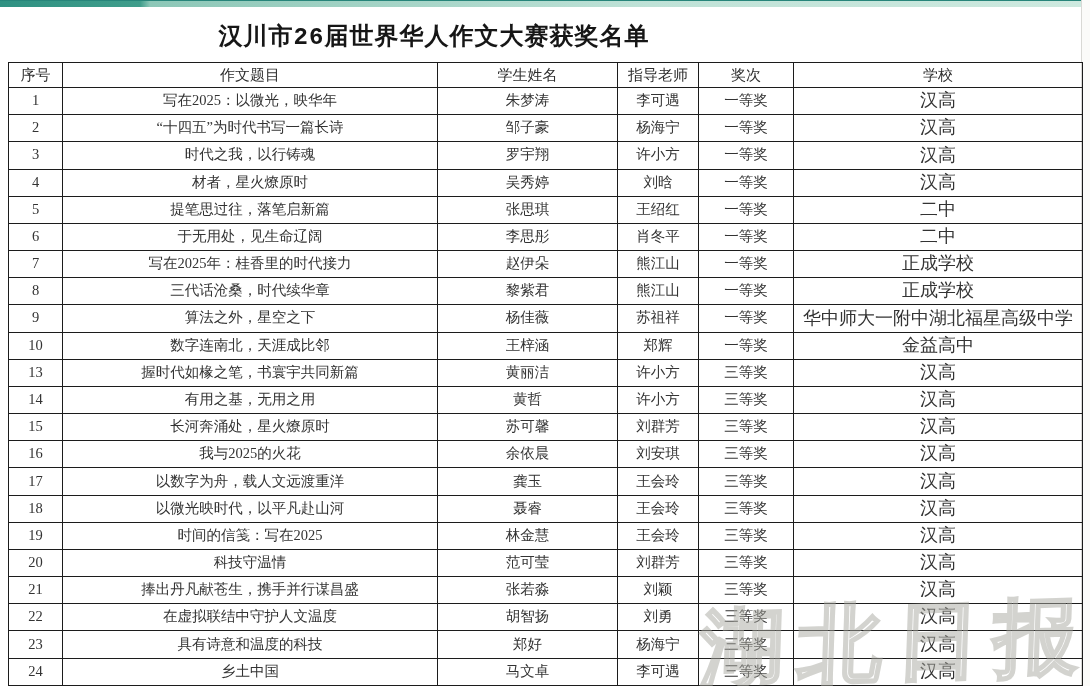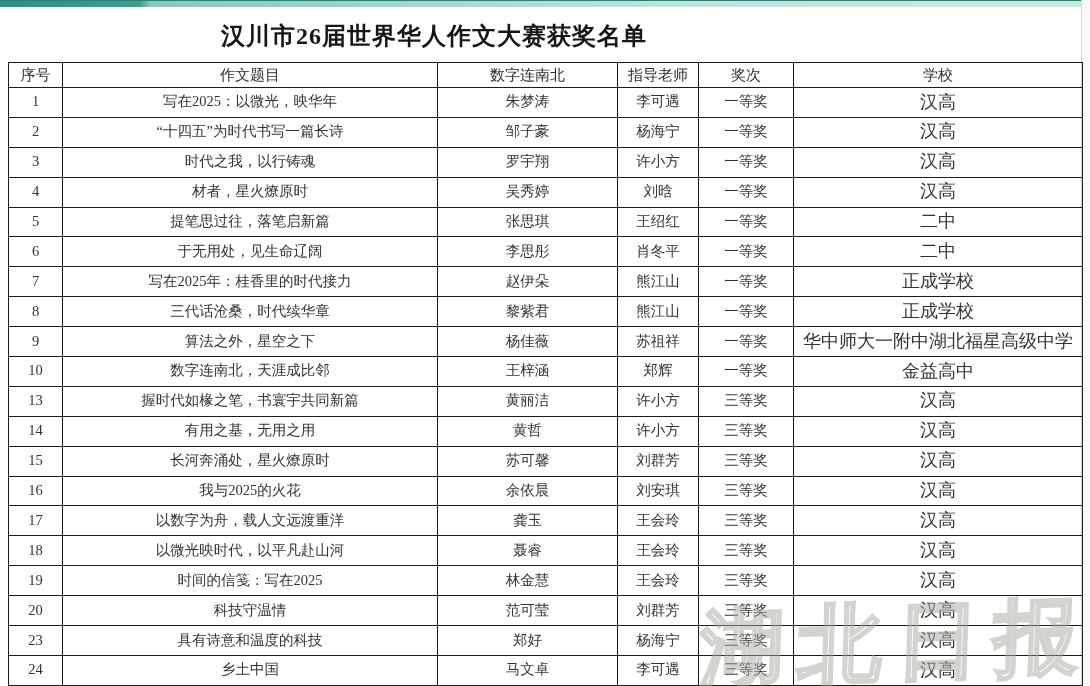--- a/index.html
+++ b/index.html
@@ -14,20 +14,21 @@
     border-top:1px solid #27857a;box-sizing:border-box;
   }
   .right-edge{
     position:absolute;top:0;right:0;width:8px;height:686px;
     background:#fbfbf9;border-left:1px solid #d9d9d5;
   }
   .page-title{
     position:absolute;left:0;top:20px;width:868px;
     text-align:center;font-size:24px;font-weight:bold;color:#161616;
     letter-spacing:1px;
+    font-family:Liberation Mono, monospace;
   }
   table.awards{
     position:absolute;left:8px;top:62px;width:1074px;height:624px;
     border-collapse:collapse;table-layout:fixed;
     font-size:14.5px;color:#333333;
   }
   table.awards th,table.awards td{
     border:1px solid #1c1c1c;
     text-align:center;vertical-align:middle;
     padding:0 2px;height:24px;line-height:1.1;
@@ -60,21 +61,21 @@
       <col style="width: 375px;">
       <col style="width: 180px;">
       <col style="width: 81px;">
       <col style="width: 95px;">
       <col style="width: 289px;">
     </colgroup>
   <thead>
     <tr>
         <th>序号</th>
         <th>作文题目</th>
-        <th>数字连南北</th>
+        <th>学生姓名</th>
         <th>指导老师</th>
         <th>奖次</th>
         <th>学校</th>
       </tr>
   </thead>
   <tbody>
       <tr>
         <td class="cell-index">1</td>
         <td class="cell-essay-title">写在2025：以微光，映华年</td>
         <td class="cell-student-name">朱梦涛</td>
@@ -212,20 +213,36 @@
       </tr>
       <tr>
         <td class="cell-index">20</td>
         <td class="cell-essay-title">科技守温情</td>
         <td class="cell-student-name">范可莹</td>
         <td class="cell-teacher">刘群芳</td>
         <td class="cell-award">三等奖</td>
         <td class="cell-school">汉高</td>
       </tr>
       <tr>
+        <td class="cell-index">21</td>
+        <td class="cell-essay-title">捧出丹凡献苍生，携手并行谋昌盛</td>
+        <td class="cell-student-name">张若淼</td>
+        <td class="cell-teacher">刘颖</td>
+        <td class="cell-award">三等奖</td>
+        <td class="cell-school">汉高</td>
+      </tr>
+      <tr>
+        <td class="cell-index">22</td>
+        <td class="cell-essay-title">在虚拟联结中守护人文温度</td>
+        <td class="cell-student-name">胡智扬</td>
+        <td class="cell-teacher">刘勇</td>
+        <td class="cell-award">三等奖</td>
+        <td class="cell-school">汉高</td>
+      </tr>
+      <tr>
         <td class="cell-index">23</td>
         <td class="cell-essay-title">具有诗意和温度的科技</td>
         <td class="cell-student-name">郑好</td>
         <td class="cell-teacher">杨海宁</td>
         <td class="cell-award">三等奖</td>
         <td class="cell-school">汉高</td>
       </tr>
       <tr>
         <td class="cell-index">24</td>
         <td class="cell-essay-title">乡土中国</td>

